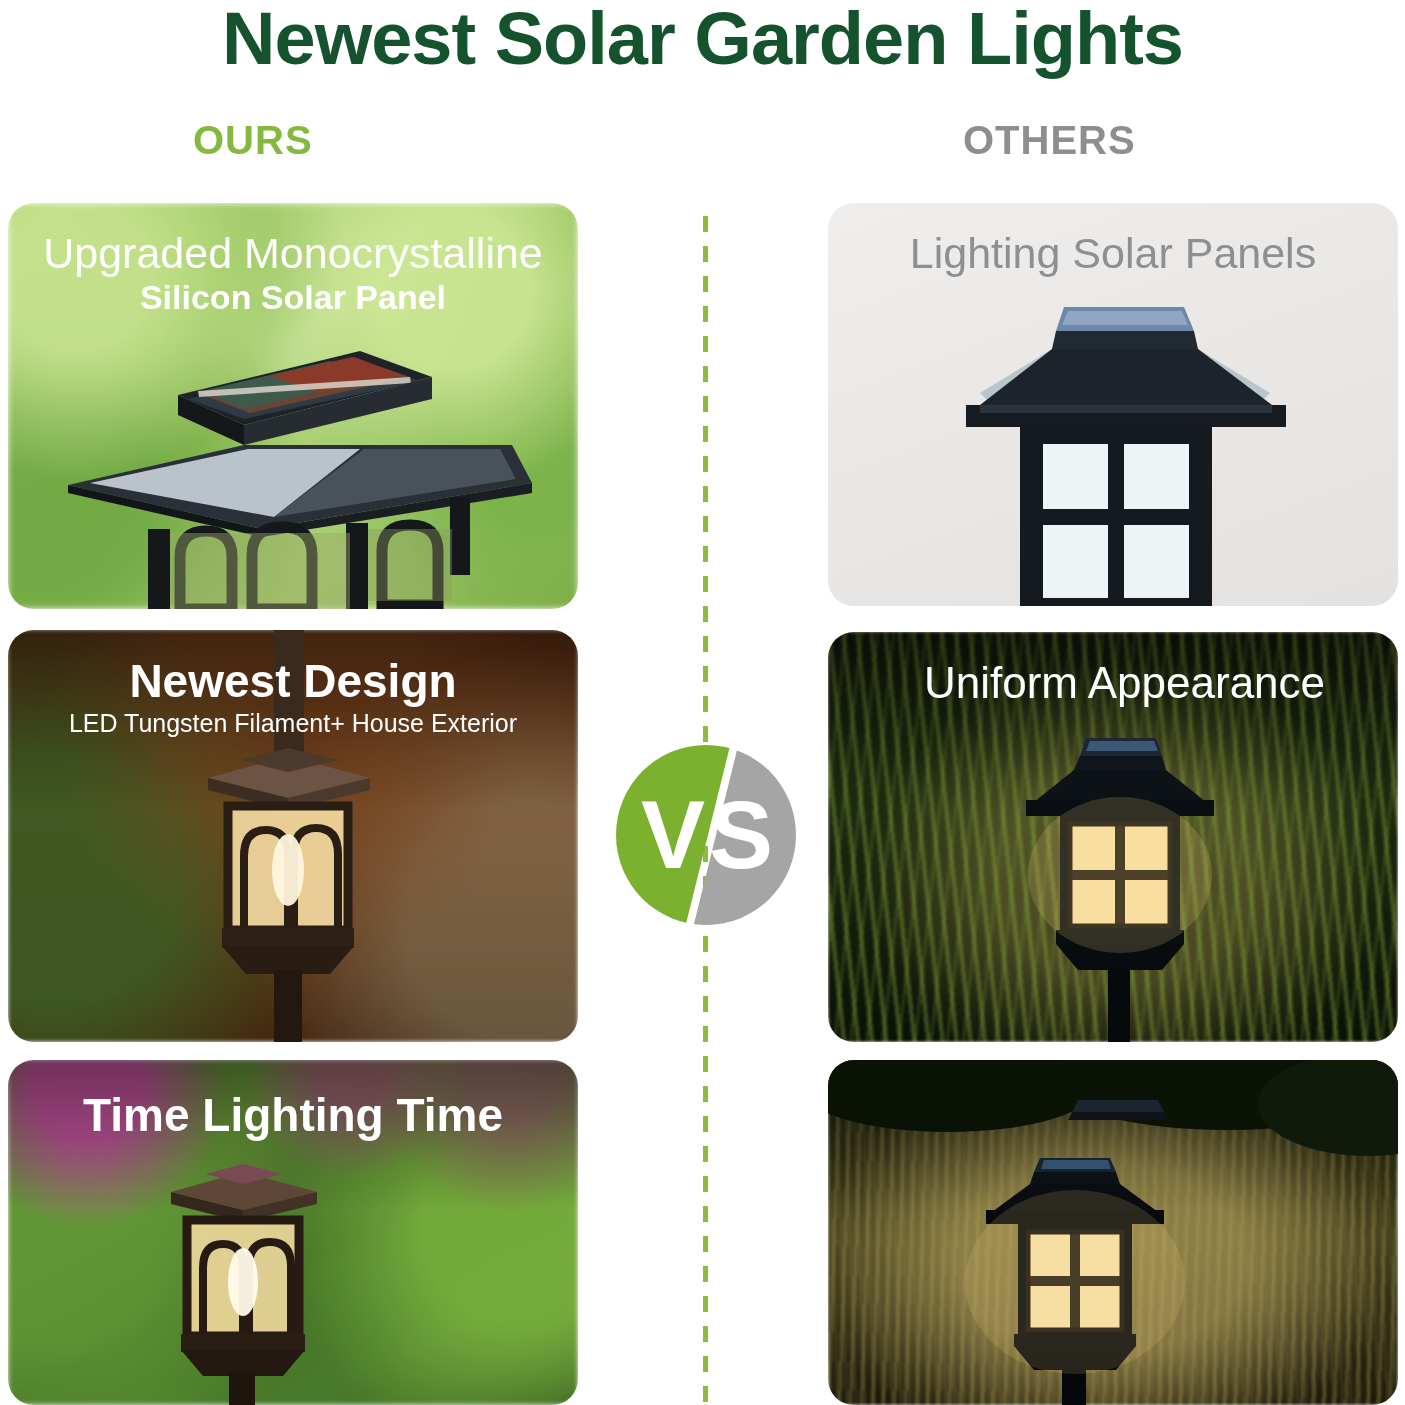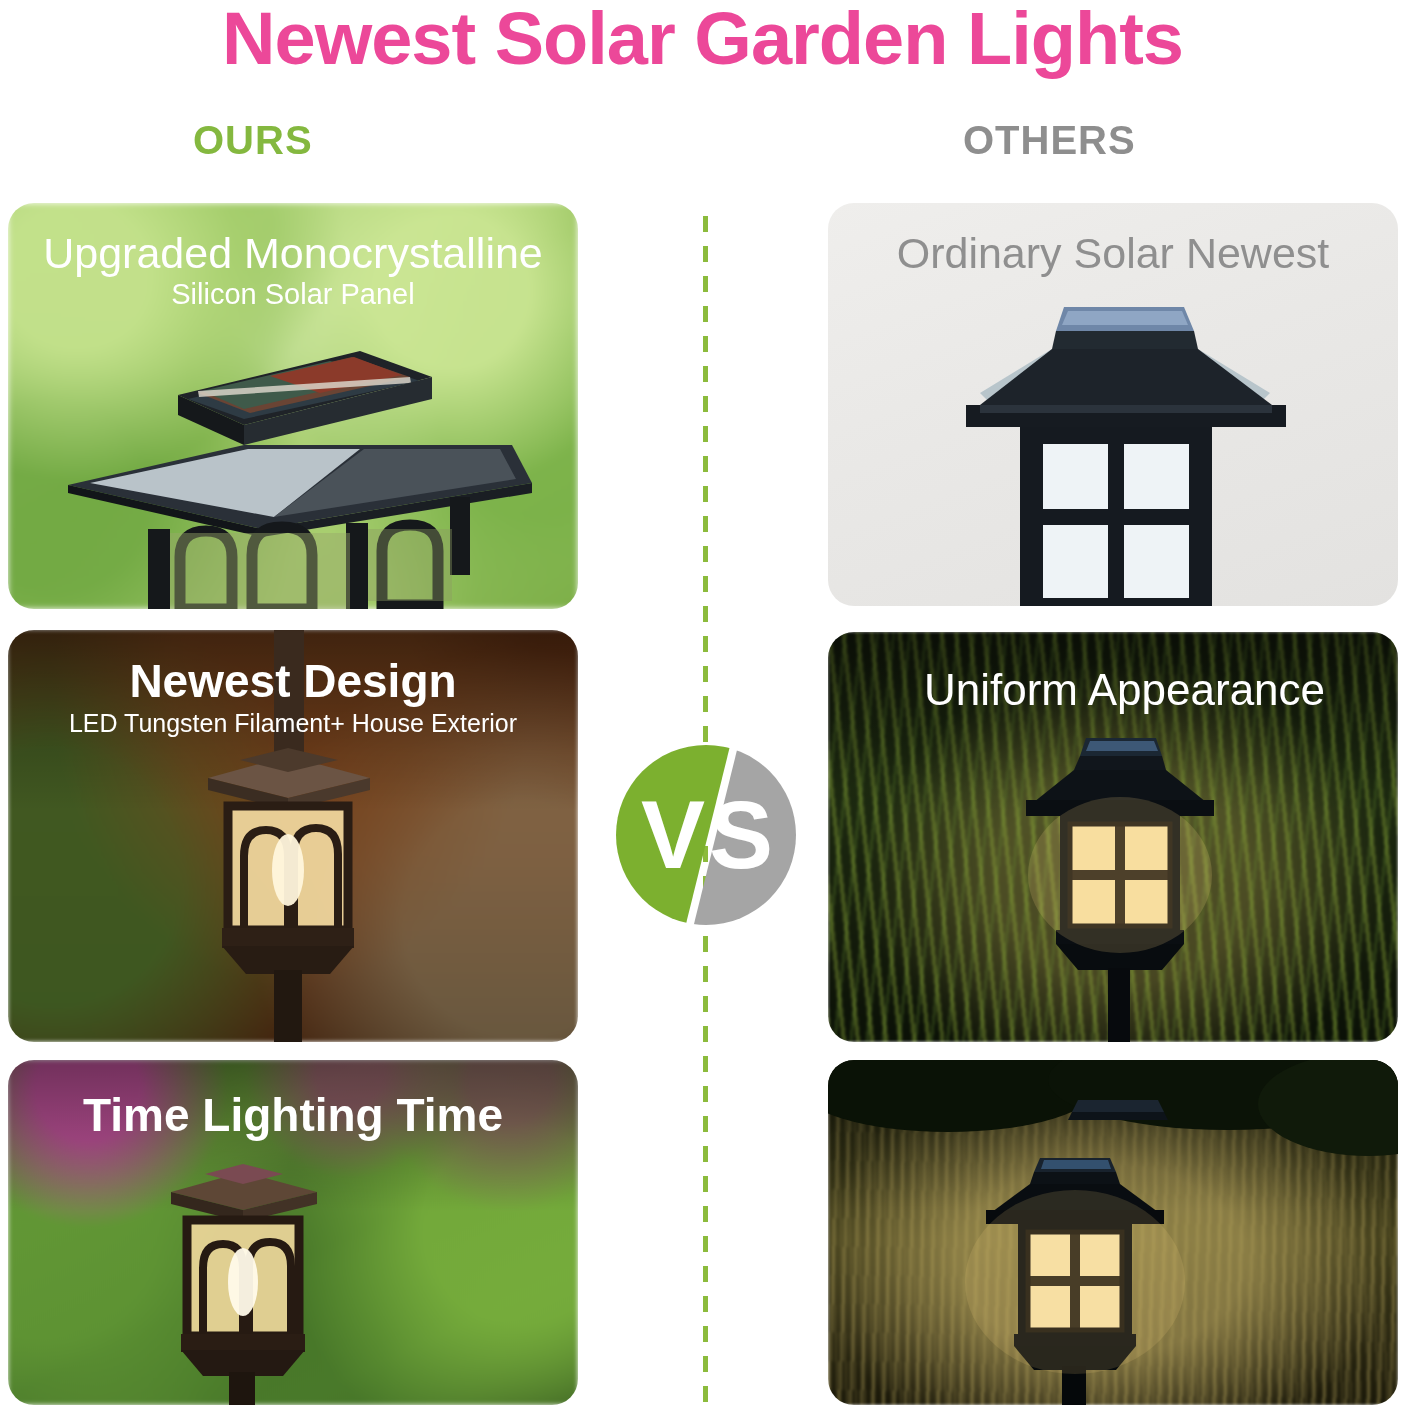--- a/index.html
+++ b/index.html
@@ -9,21 +9,21 @@
     font-family: "Liberation Sans", sans-serif;
     overflow: hidden;
   }
   #root { position: relative; width: 1405px; height: 1405px; background:#fff; }
 
   
   .main-title {
     position:absolute; left:0; top:2px; width:1405px;
     text-align:center;
     font-size:74px; font-weight:bold; letter-spacing:-1px;
-    color:#ec4899; line-height:1.0;
+    color:#14532d; line-height:1.0;
     white-space:nowrap;
   }
   .col-label {
     position:absolute; top:120px;
     font-size:40px; line-height:1;
     white-space:nowrap;
   }
   .col-label.ours   { left:193px; color:#84b83f; font-weight:bold; letter-spacing:1px; }
   .col-label.others { left:963px; color:#8e8e8e; font-weight:bold; letter-spacing:1px; }
 
@@ -163,21 +163,21 @@
       <rect x="316" y="190" width="22" height="86" fill="#15181b"></rect>
       <rect x="420" y="164" width="20" height="78" fill="#15181b"></rect>
       <path d="M150,276 L150,224 Q150,198 176,198 Q202,198 202,224 L202,276 Z" fill="none" stroke="#15181b" stroke-width="11"></path>
       <path d="M222,276 L222,222 Q222,194 252,194 Q282,194 282,222 L282,276 Z" fill="none" stroke="#15181b" stroke-width="11"></path>
       <path d="M352,272 L352,218 Q352,192 380,192 Q408,192 408,218 L408,272 Z" fill="none" stroke="#15181b" stroke-width="11"></path>
       <rect x="140" y="200" width="180" height="76" fill="#9aa86a" opacity=".45"></rect>
       <rect x="338" y="196" width="84" height="72" fill="#8d9c62" opacity=".40"></rect>
     </svg>
     <div class="panel-text" style="top:26px;">
       <div class="t-white t-reg" style="font-size:43px; line-height:1.15;">Upgraded Monocrystalline</div>
-      <div class="t-white t-reg" style="font-size:29px; line-height:1.15;">Silicon Solar Panel</div>
+      <div class="t-white t-reg" style="font-size:34px; line-height:1.15;font-weight:bold;">Silicon Solar Panel</div>
     </div>
   </div>
 
   <div class="panel" id="panel-ours-2">
     <div class="bg-wood-night"></div>
     <div class="vignette-top-dark"></div>
     <svg class="art" style="left:140px; top:0px; width:280px; height:412px;" viewBox="0 0 280 412">
       <rect x="126" y="0" width="30" height="130" fill="#3a2a1e"></rect>
 
       <polygon points="60,148 140,126 222,148 140,168" fill="#6b5444"></polygon>
@@ -238,21 +238,21 @@
       <polygon points="30,104 350,104 350,126 30,126" fill="#161b21"></polygon>
       <polygon points="44,104 336,104 336,112 44,112" fill="#2b333c"></polygon>
 
       <rect x="84" y="126" width="192" height="179" fill="#151a20"></rect>
       <rect x="104" y="140" width="152" height="160" fill="#eef3f6"></rect>
       <rect x="172" y="140" width="16" height="160" fill="#151a20"></rect>
       <rect x="104" y="208" width="152" height="16" fill="#151a20"></rect>
       <rect x="104" y="140" width="152" height="160" fill="none" stroke="#151a20" stroke-width="6"></rect>
     </svg>
     <div class="panel-text" style="top:26px;">
-      <div class="t-gray t-reg" style="font-size:43px; line-height:1.15;">Ordinary Solar Newest</div>
+      <div class="t-gray t-reg" style="font-size:43px; line-height:1.15;">Lighting Solar Panels</div>
     </div>
   </div>
 
   <div class="panel" id="panel-others-2">
     <div class="bg-grass-night"></div>
     <div class="vignette-top-dark"></div>
     <svg class="art" style="left:188px; top:100px; width:206px; height:310px;" viewBox="0 0 206 310">
       <polygon points="70,6 140,6 146,24 64,24" fill="#1b2733"></polygon>
       <polygon points="74,9 138,9 142,19 70,19" fill="#3d5876"></polygon>
       <polygon points="64,24 146,24 150,38 58,38" fill="#11161c"></polygon>
@@ -262,21 +262,21 @@
       <rect x="44" y="84" width="120" height="118" fill="#0a0e12"></rect>
       <rect x="54" y="92" width="100" height="102" fill="#f7dfa4"></rect>
       <rect x="99" y="92" width="10" height="102" fill="#2a2118"></rect>
       <rect x="54" y="138" width="100" height="10" fill="#2a2118"></rect>
       <rect x="54" y="92" width="100" height="102" fill="none" stroke="#1a1510" stroke-width="5"></rect>
       <rect x="40" y="198" width="128" height="14" fill="#0a0e12"></rect>
       <polygon points="40,212 168,212 146,238 62,238" fill="#080c0f"></polygon>
       <rect x="92" y="236" width="22" height="74" fill="#070a0d"></rect>
       <ellipse cx="104" cy="143" rx="92" ry="78" fill="#ffd98a" opacity=".17"></ellipse>
     </svg>
-    <div class="panel-text" style="top:33px;padding-left:37px;">
+    <div class="panel-text" style="top:26px;padding-left:37px;">
       <div class="t-white t-reg" style="font-size:44px; line-height:1.15;">Uniform Appearance</div>
     </div>
   </div>
 
   <div class="panel" id="panel-others-3">
     <div class="bg-lawn-night"></div>
     <div class="vignette-top-dark"></div>
     <svg class="art" style="left:0px; top:0px; width:570px; height:345px;" viewBox="0 0 570 345">
 
       <ellipse cx="120" cy="26" rx="150" ry="46" fill="#0a1206"></ellipse>

